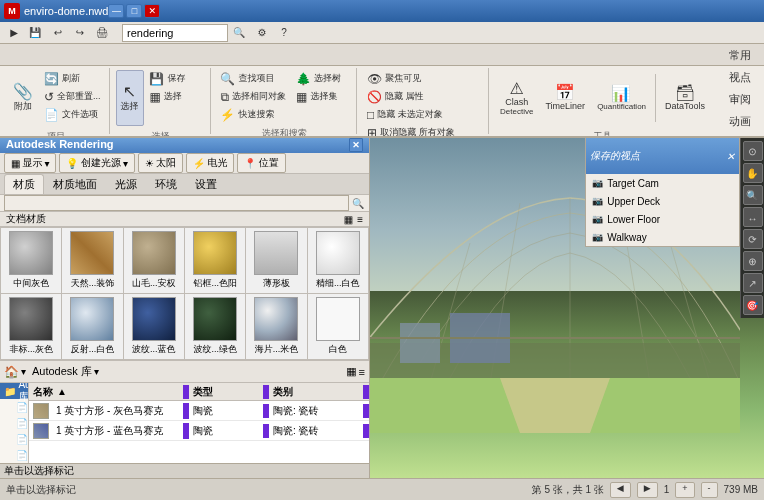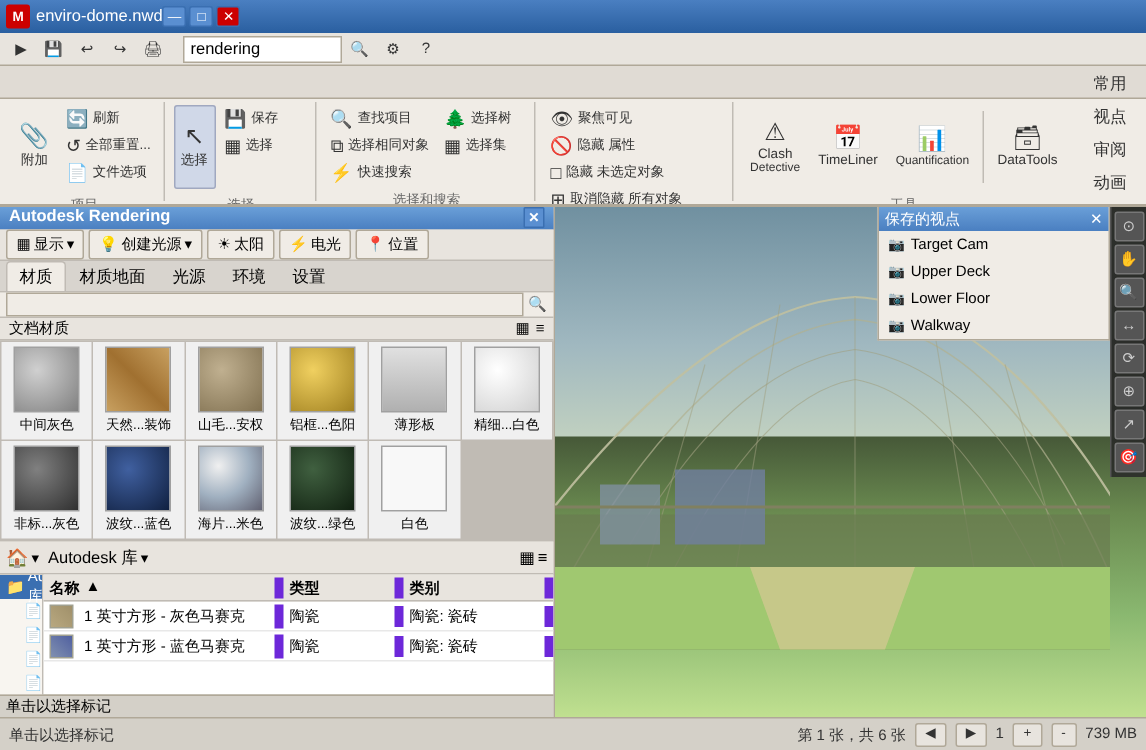--- a/index.html
+++ b/index.html
@@ -403,28 +403,29 @@
     .saved-viewpoints {
       position: absolute;
       right: 24px;
       top: 0;
       width: 155px;
       background: #f0ece6;
       border: 1px solid #b0a898;
       border-top: none;
     }
     .sv-header {
-      height: 16px;
+      height: 36px;
       background: linear-gradient(to bottom, #6a9fd8, #4a7fc1);
       display: flex;
       align-items: center;
       padding: 0 4px;
       color: white;
       font-size: 10px;
       gap: 2px;
+      font-style: italic;
     }
     .sv-item {
       height: 18px;
       display: flex;
       align-items: center;
       padding: 0 6px;
       font-size: 10px;
       gap: 4px;
       cursor: pointer;
     }
@@ -707,30 +708,34 @@
       </div>
       <div class="material-item">
         <div class="mat-swatch mat-white"></div>
         <span>精细...白色</span>
       </div>
       <div class="material-item">
         <div class="mat-swatch mat-dark-gray"></div>
         <span>非标...灰色</span>
       </div>
       <div class="material-item">
+        <div class="mat-swatch mat-mirror"></div>
+        <span>反射...白色</span>
+      </div>
+      <div class="material-item">
         <div class="mat-swatch mat-dark-blue"></div>
         <span>波纹...蓝色</span>
       </div>
       <div class="material-item">
+        <div class="mat-swatch mat-dark-green"></div>
+        <span>波纹...绿色</span>
+      </div>
+      <div class="material-item">
         <div class="mat-swatch mat-shiny"></div>
         <span>海片...米色</span>
-      </div>
-      <div class="material-item">
-        <div class="mat-swatch mat-dark-green"></div>
-        <span>波纹...绿色</span>
       </div>
       <div class="material-item">
         <div class="mat-swatch mat-plain-white"></div>
         <span>白色</span>
       </div>
     </div>
 
     <div class="library-panel">
       <div class="lib-toolbar">
         <span style="cursor:pointer; font-size:12px;">🏠</span>
@@ -876,21 +881,21 @@
         </div>
       </div>
 
     </div>
   </div>
 </div>
 
 <div class="status-bar">
   <span class="status-left">单击以选择标记</span>
   <div class="status-right">
-    <span>第 1 张，共 6 张</span>
+    <span>第 5 张，共 1 张</span>
     <div class="status-btn">◀</div>
     <div class="status-btn">▶</div>
     <span>1</span>
     <div class="status-btn">+</div>
     <div class="status-btn">-</div>
     <span>739 MB</span>
   </div>
 </div>
 
 </body></html>

